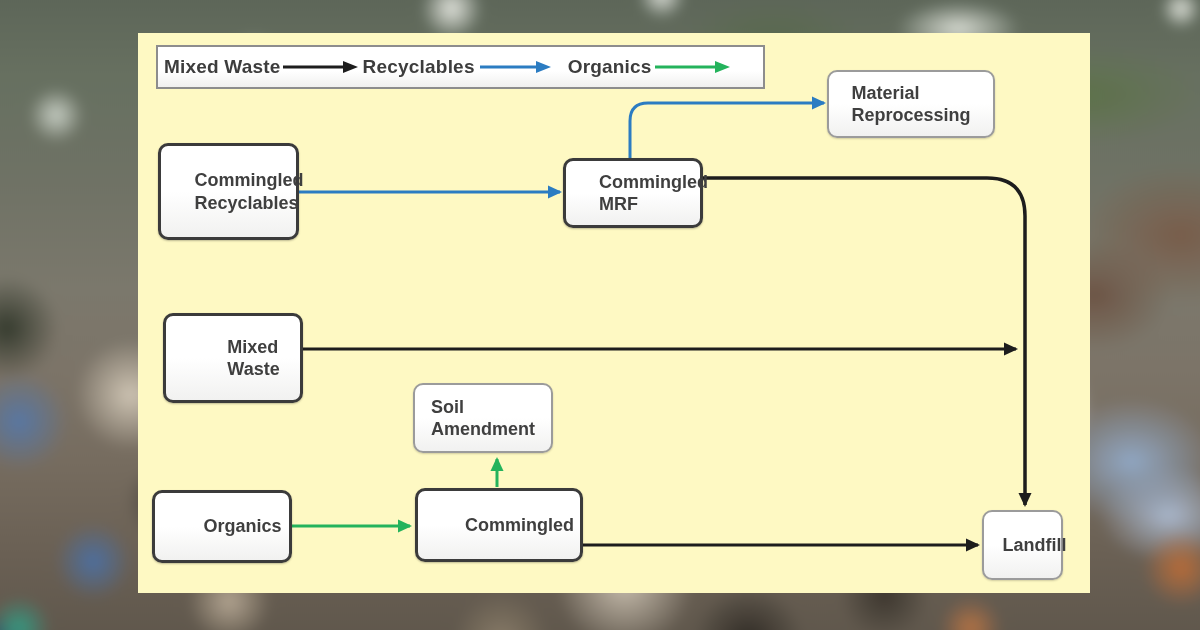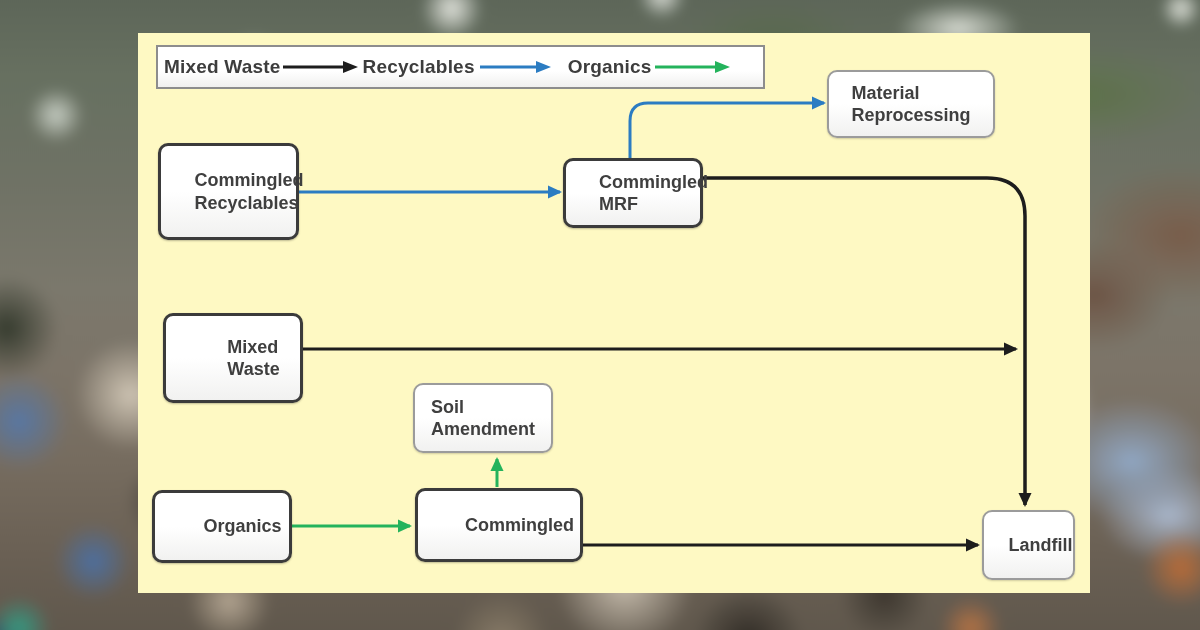--- a/index.html
+++ b/index.html
@@ -145,16 +145,16 @@
     <div class="node dark" style="left:25px;top:280px;width:140px;height:90px;">Mixed
 Waste</div>
 
     <div class="node light" style="left:275px;top:350px;width:140px;height:70px;">Soil
 Amendment</div>
 
     <div class="node dark" style="left:14px;top:457px;width:140px;height:73px;">Organics</div>
 
     <div class="node dark" style="left:277px;top:455px;width:168px;height:74px;">Commingled</div>
 
-    <div class="node light" style="left:844px;top:477px;width:93px;height:70px;padding-left:24px;">Landfill</div>
+    <div class="node light" style="left:844px;top:477px;width:81px;height:70px;padding-left:24px;">Landfill</div>
 
   </div>
 </div>
 
 </body></html>

